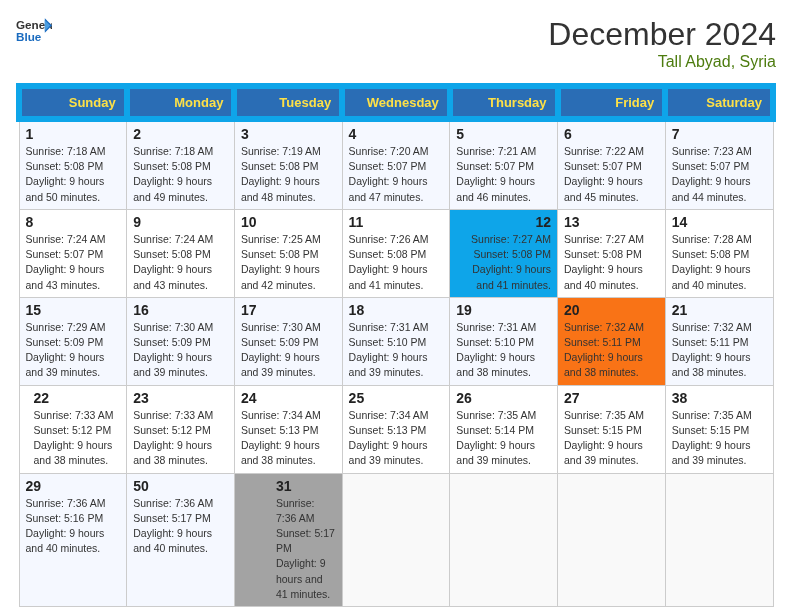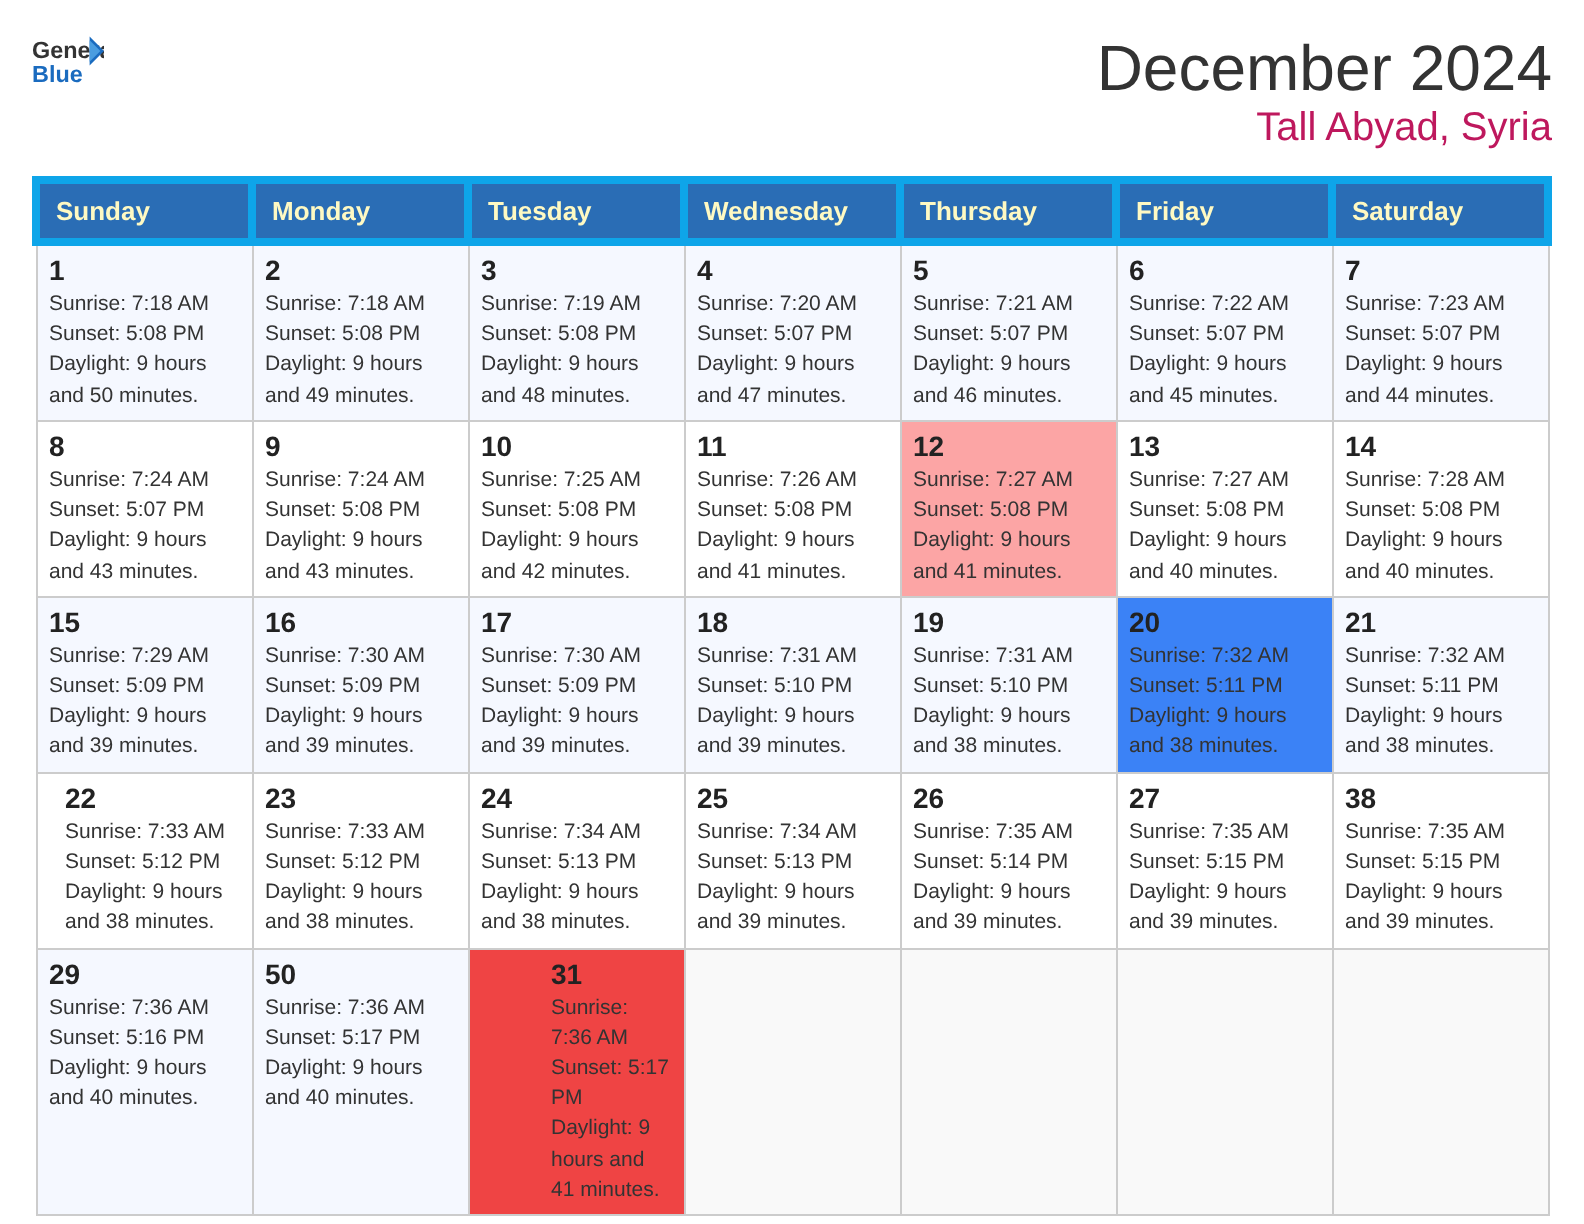--- a/index.html
+++ b/index.html
@@ -20,29 +20,29 @@
       display: flex;
       align-items: center;
       gap: 4px;
     }
     .logo-icon {
       width: 36px;
       height: 28px;
     }
     .title-block { text-align: right; }
     .month-title { font-size: 32px; color: #333; font-weight: normal; }
-    .location { font-size: 20px; color: #be185d; }
+    .location { font-size: 16px; color: #4d7c0f; }
     .calendar { width: 100%; border-collapse: collapse; }
     .calendar th {
       background: #2a6db5;
-      color: #fef9c3;
-      text-align: left;
+      color: #fde047;
+      text-align: right;
       padding: 6px 8px;
       font-size: 13px;
-      border: 4px solid #0ea5e9;
+      border: 6px solid #0ea5e9;
     }
     .calendar td {
       border: 1px solid #ccc;
       vertical-align: top;
       padding: 4px 6px;
       width: calc(100%/7);
       min-height: 80px;
     }
     .day-num {
       font-size: 14px;
@@ -132,21 +132,21 @@
           <div class="day-info">Sunrise: 7:24 AM<br>Sunset: 5:08 PM<br>Daylight: 9 hours and 43 minutes.</div>
         </td>
         <td style="background: rgb(255, 255, 255); margin-left: 12px;">
           <span class="day-num">10</span>
           <div class="day-info">Sunrise: 7:25 AM<br>Sunset: 5:08 PM<br>Daylight: 9 hours and 42 minutes.</div>
         </td>
         <td style="background: rgb(255, 255, 255);">
           <span class="day-num">11</span>
           <div class="day-info">Sunrise: 7:26 AM<br>Sunset: 5:08 PM<br>Daylight: 9 hours and 41 minutes.</div>
         </td>
-        <td style="background: #fca5a5;">
+        <td style="background: #0ea5e9; text-align: right;">
           <span class="day-num">12</span>
           <div class="day-info">Sunrise: 7:27 AM<br>Sunset: 5:08 PM<br>Daylight: 9 hours and 41 minutes.</div>
         </td>
         <td style="background: rgb(255, 255, 255);">
           <span class="day-num">13</span>
           <div class="day-info">Sunrise: 7:27 AM<br>Sunset: 5:08 PM<br>Daylight: 9 hours and 40 minutes.</div>
         </td>
         <td style="background: rgb(255, 255, 255);">
           <span class="day-num">14</span>
           <div class="day-info">Sunrise: 7:28 AM<br>Sunset: 5:08 PM<br>Daylight: 9 hours and 40 minutes.</div>
@@ -166,21 +166,21 @@
           <div class="day-info">Sunrise: 7:30 AM<br>Sunset: 5:09 PM<br>Daylight: 9 hours and 39 minutes.</div>
         </td>
         <td style="background: rgb(245, 248, 255);">
           <span class="day-num">18</span>
           <div class="day-info">Sunrise: 7:31 AM<br>Sunset: 5:10 PM<br>Daylight: 9 hours and 39 minutes.</div>
         </td>
         <td style="background: rgb(245, 248, 255);">
           <span class="day-num">19</span>
           <div class="day-info">Sunrise: 7:31 AM<br>Sunset: 5:10 PM<br>Daylight: 9 hours and 38 minutes.</div>
         </td>
-        <td style="background: #3b82f6;">
+        <td style="background: #f97316;">
           <span class="day-num">20</span>
           <div class="day-info">Sunrise: 7:32 AM<br>Sunset: 5:11 PM<br>Daylight: 9 hours and 38 minutes.</div>
         </td>
         <td style="background: rgb(245, 248, 255); margin-left: 16px;">
           <span class="day-num">21</span>
           <div class="day-info">Sunrise: 7:32 AM<br>Sunset: 5:11 PM<br>Daylight: 9 hours and 38 minutes.</div>
         </td>
       </tr>
       <tr style="background: rgb(255, 255, 255);">
         <td style="background: rgb(255, 255, 255); padding-left: 14px;">
@@ -214,21 +214,21 @@
       </tr>
       <tr style="background: rgb(245, 248, 255);">
         <td style="background: rgb(245, 248, 255);">
           <span class="day-num">29</span>
           <div class="day-info">Sunrise: 7:36 AM<br>Sunset: 5:16 PM<br>Daylight: 9 hours and 40 minutes.</div>
         </td>
         <td style="background: rgb(245, 248, 255);">
           <span class="day-num">50</span>
           <div class="day-info">Sunrise: 7:36 AM<br>Sunset: 5:17 PM<br>Daylight: 9 hours and 40 minutes.</div>
         </td>
-        <td style="background: #ef4444; padding-left: 41px;">
+        <td style="background: #a3a3a3; padding-left: 41px;">
           <span class="day-num">31</span>
           <div class="day-info">Sunrise: 7:36 AM<br>Sunset: 5:17 PM<br>Daylight: 9 hours and 41 minutes.</div>
         </td>
         <td class="empty-cell" style="background: rgb(249, 249, 249);"></td>
         <td class="empty-cell" style="background: rgb(249, 249, 249);"></td>
         <td class="empty-cell" style="background: rgb(249, 249, 249);"></td>
         <td class="empty-cell" style="background: rgb(249, 249, 249);"></td>
       </tr>
     </tbody>
 </table>

